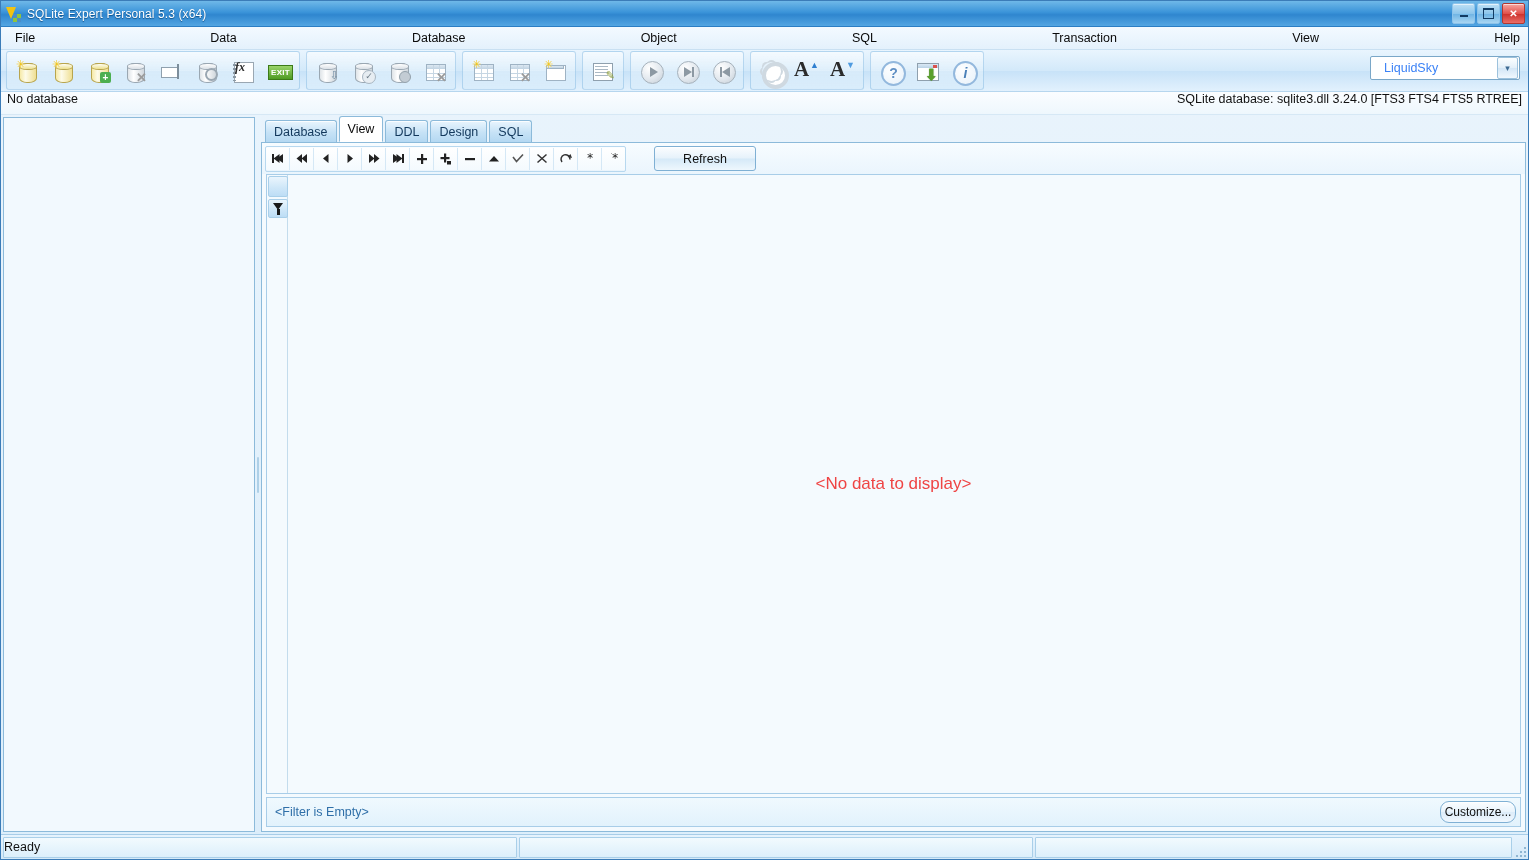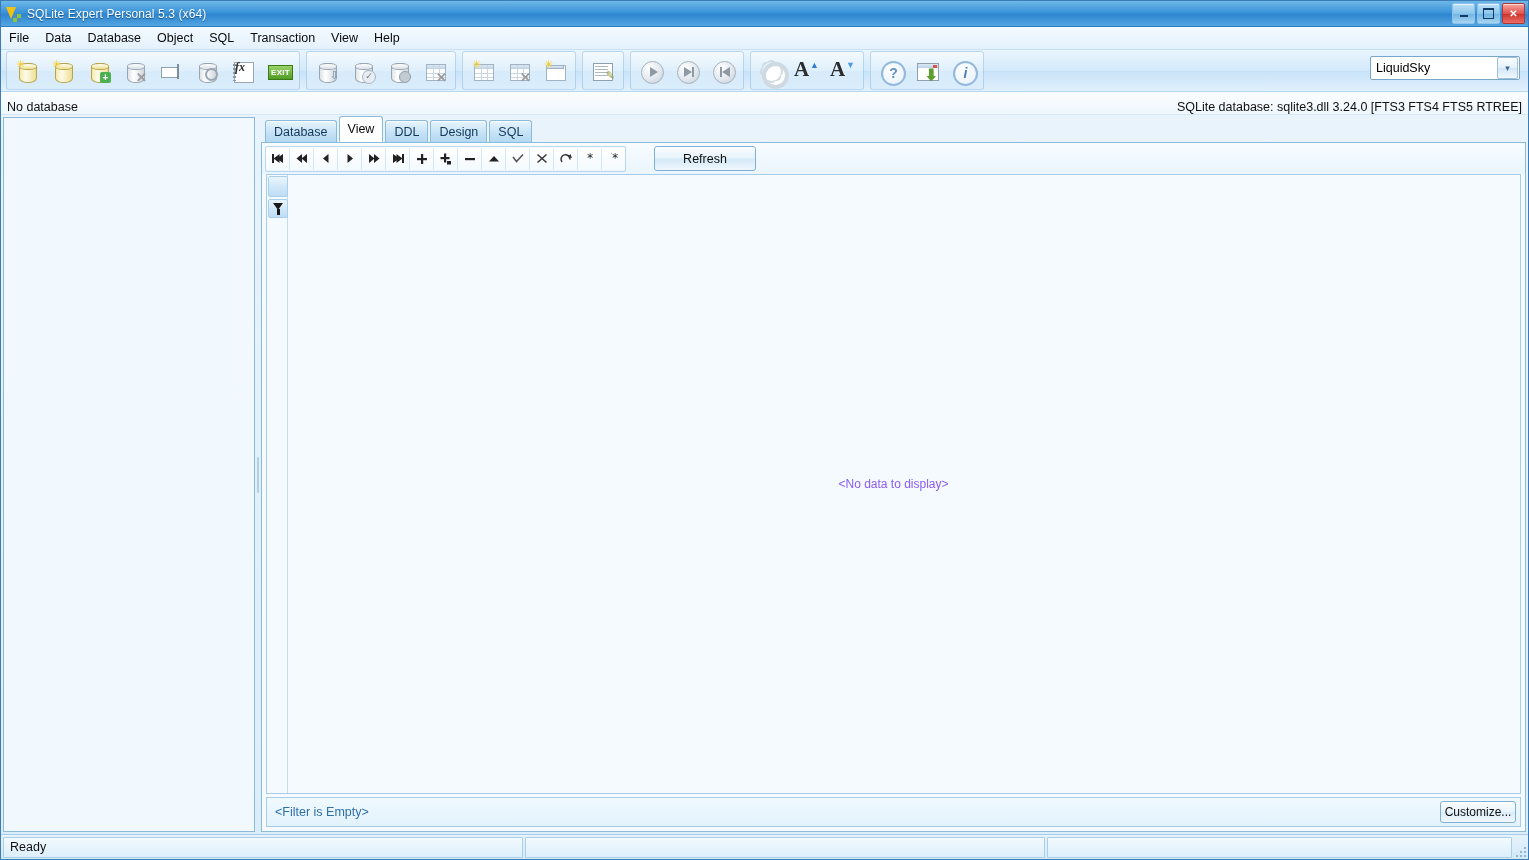--- a/index.html
+++ b/index.html
@@ -68,21 +68,23 @@
     border-color: #b03731; color: #fff; font-weight: bold;
   }
   .winbtn .min-glyph { display:block; width:8px; height:2px; background:#123b63; margin-top:5px; }
   .winbtn .max-glyph { display:block; width:9px; height:8px; border:1px solid #123b63; border-top-width:2px; }
 
   
   .menubar {
     height: 22px; flex: 0 0 22px;
     background: linear-gradient(180deg,#f3faff 0%, #e4f1fc 100%);
     display: flex; align-items: center;
+    padding-left: 6px;
     border-bottom: 1px solid #c9e0f2;
+    justify-content: space-between;
   }
   .menu-item {
     padding: 2px 8px; font-size: 12.5px; color: #0a0a0a;
     cursor: default; border-radius: 2px;
   }
 
   
   .toolbar {
     height: 41px; flex: 0 0 41px;
     background: linear-gradient(180deg,#e9f5fe 0%, #d3e9fa 50%, #c7e2f8 51%, #e2f1fd 100%);
@@ -199,31 +201,31 @@
     position:absolute;left:3px;top:5px;width:20px;height:16px;background:#fff;border:1px solid #8fa0ae;
   }
   .winico .bar { position:absolute;left:0;top:0;right:0;height:4px;background:linear-gradient(180deg,#dae8f4,#b9d2e6); }
   .winico .red { position:absolute;right:1px;top:1px;width:4px;height:3px;background:#d9534f; }
   .dlarrow { position:absolute; left:11px; top:11px; color:#5aa02c; font-size:15px; font-weight:bold; line-height:12px; text-shadow:0 0 1px #2f6b12; }
 
   
   .libline {
     height: 22px; flex: 0 0 22px;
     background: linear-gradient(180deg,#fbfdff,#eef7fd);
-    display:flex; align-items:flex-end; justify-content:flex-end;
+    display:flex; align-items:flex-start; justify-content:flex-end;
     padding-right: 6px; font-size: 12.5px; color: #111;
     border-bottom: 1px solid #d6e8f5;
   }
   .combo {
     position: absolute; right: 8px; top: 6px;
     width: 148px; height: 22px;
     background: #ffffff; border: 1px solid #7aa7c8;
     display:flex; align-items:center; border-radius: 2px;
   }
-  .combo .val { flex:1; padding-left:5px; font-size:12.5px; color:#000000; }
+  .combo .val { flex:1; padding-left:13px; font-size:12.5px; color:#3b82f6; }
   .combo .drop {
     width: 19px; height:20px; margin-right:1px;
     background: linear-gradient(180deg,#fcfeff 0%, #e3eff9 50%, #d3e6f6 51%, #f0f8fe 100%);
     border:1px solid #9dc2dd; border-radius:2px;
     display:flex;align-items:center;justify-content:center; color:#3d6a92; font-size:9px;
   }
 
   
   .body { flex: 1 1 auto; display: flex; min-height: 0; position: relative; }
 
@@ -342,57 +344,57 @@
   .funnel::before {
     content:''; position:absolute; left:0; top:0; width:0;height:0;
     border-left:5.5px solid transparent;border-right:5.5px solid transparent;border-top:7px solid #1a1a1a;
   }
   .funnel::after {
     content:''; position:absolute; left:4px; top:6px; width:3px;height:6px;background:#1a1a1a;
   }
   .grid-empty {
     position:absolute; left:0; right:0; top:0; bottom:0;
     display:flex; align-items:center; justify-content:center;
-    color:#8b5cf6; font-size:12px; pointer-events:none;
+    color:#ef4444; font-size:17px; pointer-events:none;
   }
   .grid-body { flex:1 1 auto; display:flex; min-height:0; }
 
   
   .filterbar {
     height: 28px; flex: 0 0 28px;
     margin: 3px 4px 4px 4px;
     border: 1px solid #a8cde8;
     background: linear-gradient(180deg,#f0f9fe,#e2f2fc);
     display:flex; align-items:center; justify-content:space-between;
     padding: 0 4px 0 8px;
   }
   .filter-text { font-size: 12.5px; color: #2f6fa8; }
   .customize-btn {
     width: 74px; height: 20px;
     background: linear-gradient(180deg,#fbfdff 0%, #e9f4fc 48%, #dcecf9 52%, #f1f8fe 100%);
-    border: 1px solid #7fb0d4; border-radius: 3px;
+    border: 1px solid #7fb0d4; border-radius: 9px;
     font-size: 12px; color: #111;
     display:flex;align-items:center;justify-content:center;
     box-shadow: inset 0 1px 0 rgba(255,255,255,.85);
   }
 
   
   .statusbar {
     height: 24px; flex: 0 0 24px;
     background: linear-gradient(180deg,#e6f3fd,#d4e9f8);
     border-top: 1px solid #a8cde8;
     display: flex; align-items: center;
     padding: 0 2px; gap: 2px;
     position: relative;
   }
   .sb-panel {
     height: 19px;
     border: 1px solid #a9cfe9;
     background: linear-gradient(180deg,#f2fafe,#dcefFB);
-    display:flex; align-items:center; padding-left:6px;
+    display:flex; align-items:center; 
     font-size: 12.5px; color: #111;
     border-radius: 1px;
   }
   .sb1 { width: 512px; flex: 0 0 512px; }
   .sb2 { width: 512px; flex: 0 0 512px; }
   .sb3 { flex: 1 1 auto; margin-right: 14px; }
   .gripper {
     position:absolute; right: 2px; bottom: 2px; width: 13px; height: 13px;
   }
   .gripper i {

